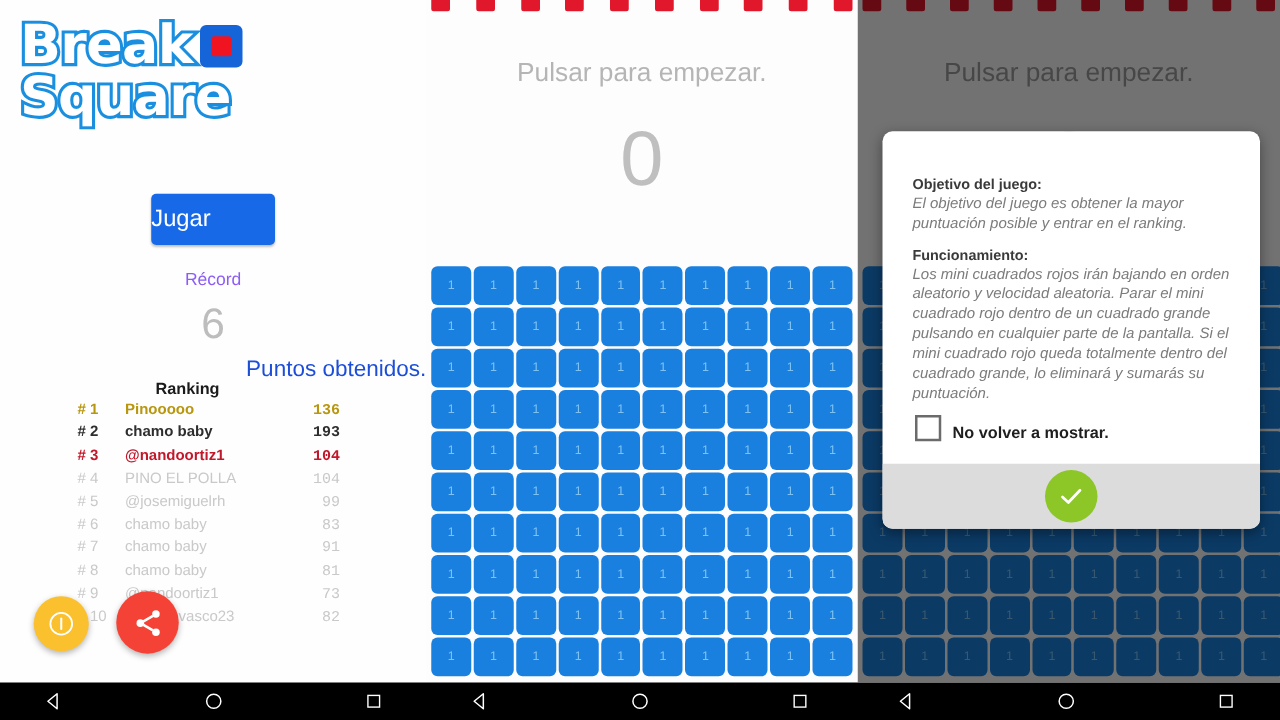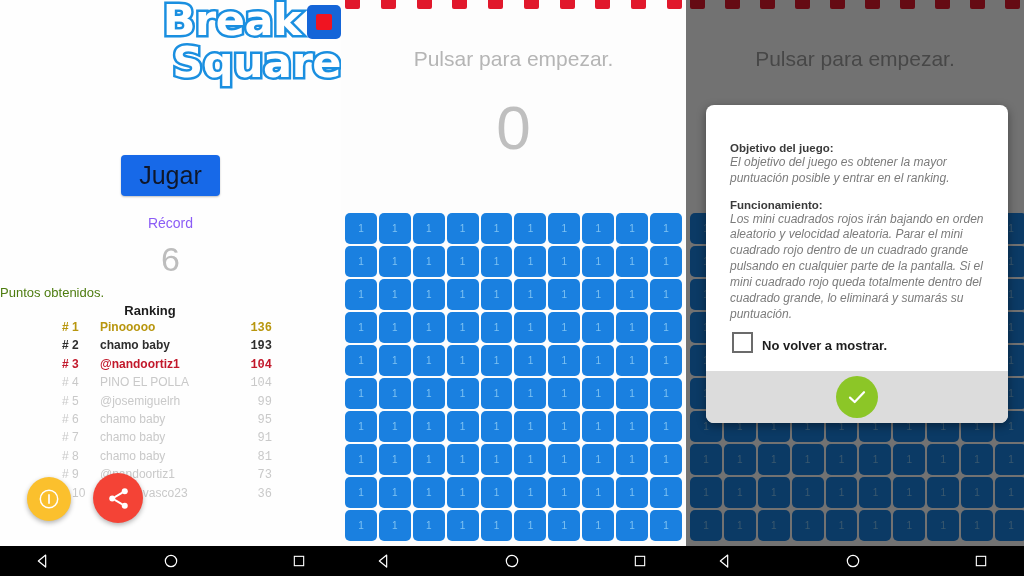--- a/index.html
+++ b/index.html
@@ -24,22 +24,22 @@
     overflow: hidden;
     background: #fdfdfd;
   }
   #panel-menu  { left: 0px;   width: 341px; background:#fefefe; }
   #panel-game  { left: 341px; width: 345px; background:#fdfdfd; }
   #panel-dlg   { left: 686px; width: 338px; background:#fdfdfd; }
 
   
   .logo-wrap {
     position: absolute;
-    top: 0; left: 0; width: 341px;
-    text-align: right;
+    top: 16px; left: 0; width: 341px;
+    text-align: left;
     line-height: 0.97;
     padding-left: 16px;
   }
   .logo-line {
     font-family: "DejaVu Sans", sans-serif;
     font-weight: 700;
     font-size: 43px;
     color: #ffffff;
     letter-spacing: -0.5px;
     -webkit-text-stroke: 5px #1a8fe0;
@@ -65,42 +65,42 @@
     background: #f01421;
     border-radius: 2px;
   }
 
   .play-btn {
     position: absolute;
     left: 121px; top: 155px;
     width: 99px; height: 41px;
     background: #1769e8;
     border: none; border-radius: 4px;
-    color: #0f172a;
+    color: #ffffff;
     font-family: "Liberation Sans", sans-serif;
-    font-size: 25px;
+    font-size: 19px;
     line-height: 41px;
-    text-align: center;
+    text-align: left;
     cursor: pointer;
     box-shadow: 0 1px 2px rgba(0,0,0,.25);
   }
   .record-label {
     position: absolute; top: 215px; left: 0; width: 341px;
     text-align: center;
     font-size: 14px; color: #8b5cf6;
   }
   .record-value {
     position: absolute; top: 240px; left: 0; width: 341px;
     text-align: center;
     font-size: 34px; color: #bdbdbd; font-weight: 300;
   }
   .record-sub {
     position: absolute; top: 285px; left: 0; width: 341px;
-    text-align: left;
-    font-size: 13px; color: #4d7c0f;
+    text-align: right;
+    font-size: 18px; color: #1d4ed8;
   }
 
   .ranking-title {
     position: absolute; top: 303px; left: 0; width: 300px;
     text-align: center;
     font-size: 13px; font-weight: bold; color: #1b1b1b;
   }
   .rank-list {
     position: absolute; top: 320px; left: 62px; width: 210px;
   }
@@ -288,41 +288,41 @@
           <span class="rank-score">104</span>
         </div>
         <div class="rank-row r-grey">
           <span class="rank-pos"># 5</span>
           <span class="rank-name">@josemiguelrh</span>
           <span class="rank-score">99</span>
         </div>
         <div class="rank-row r-grey">
           <span class="rank-pos"># 6</span>
           <span class="rank-name">chamo baby</span>
-          <span class="rank-score">95</span>
+          <span class="rank-score">83</span>
         </div>
         <div class="rank-row r-grey">
           <span class="rank-pos"># 7</span>
           <span class="rank-name">chamo baby</span>
           <span class="rank-score">91</span>
         </div>
         <div class="rank-row r-grey">
           <span class="rank-pos"># 8</span>
           <span class="rank-name">chamo baby</span>
           <span class="rank-score">81</span>
         </div>
         <div class="rank-row r-grey">
           <span class="rank-pos"># 9</span>
           <span class="rank-name">@nandoortiz1</span>
           <span class="rank-score">73</span>
         </div>
         <div class="rank-row r-grey">
           <span class="rank-pos"># 10</span>
           <span class="rank-name">@rubenvasco23</span>
-          <span class="rank-score">36</span>
+          <span class="rank-score">82</span>
         </div>
       </div>
 
     <div class="fab" id="fab-info">
       <svg width="22" height="22" viewBox="0 0 24 24">
         <circle cx="12" cy="12" r="9.5" fill="none" stroke="#fff" stroke-width="1.6"></circle>
         <rect x="11.1" y="6.6" width="1.8" height="10.8" fill="#fff" rx="0.9"></rect>
       </svg>
     </div>
     <div class="fab" id="fab-share">

